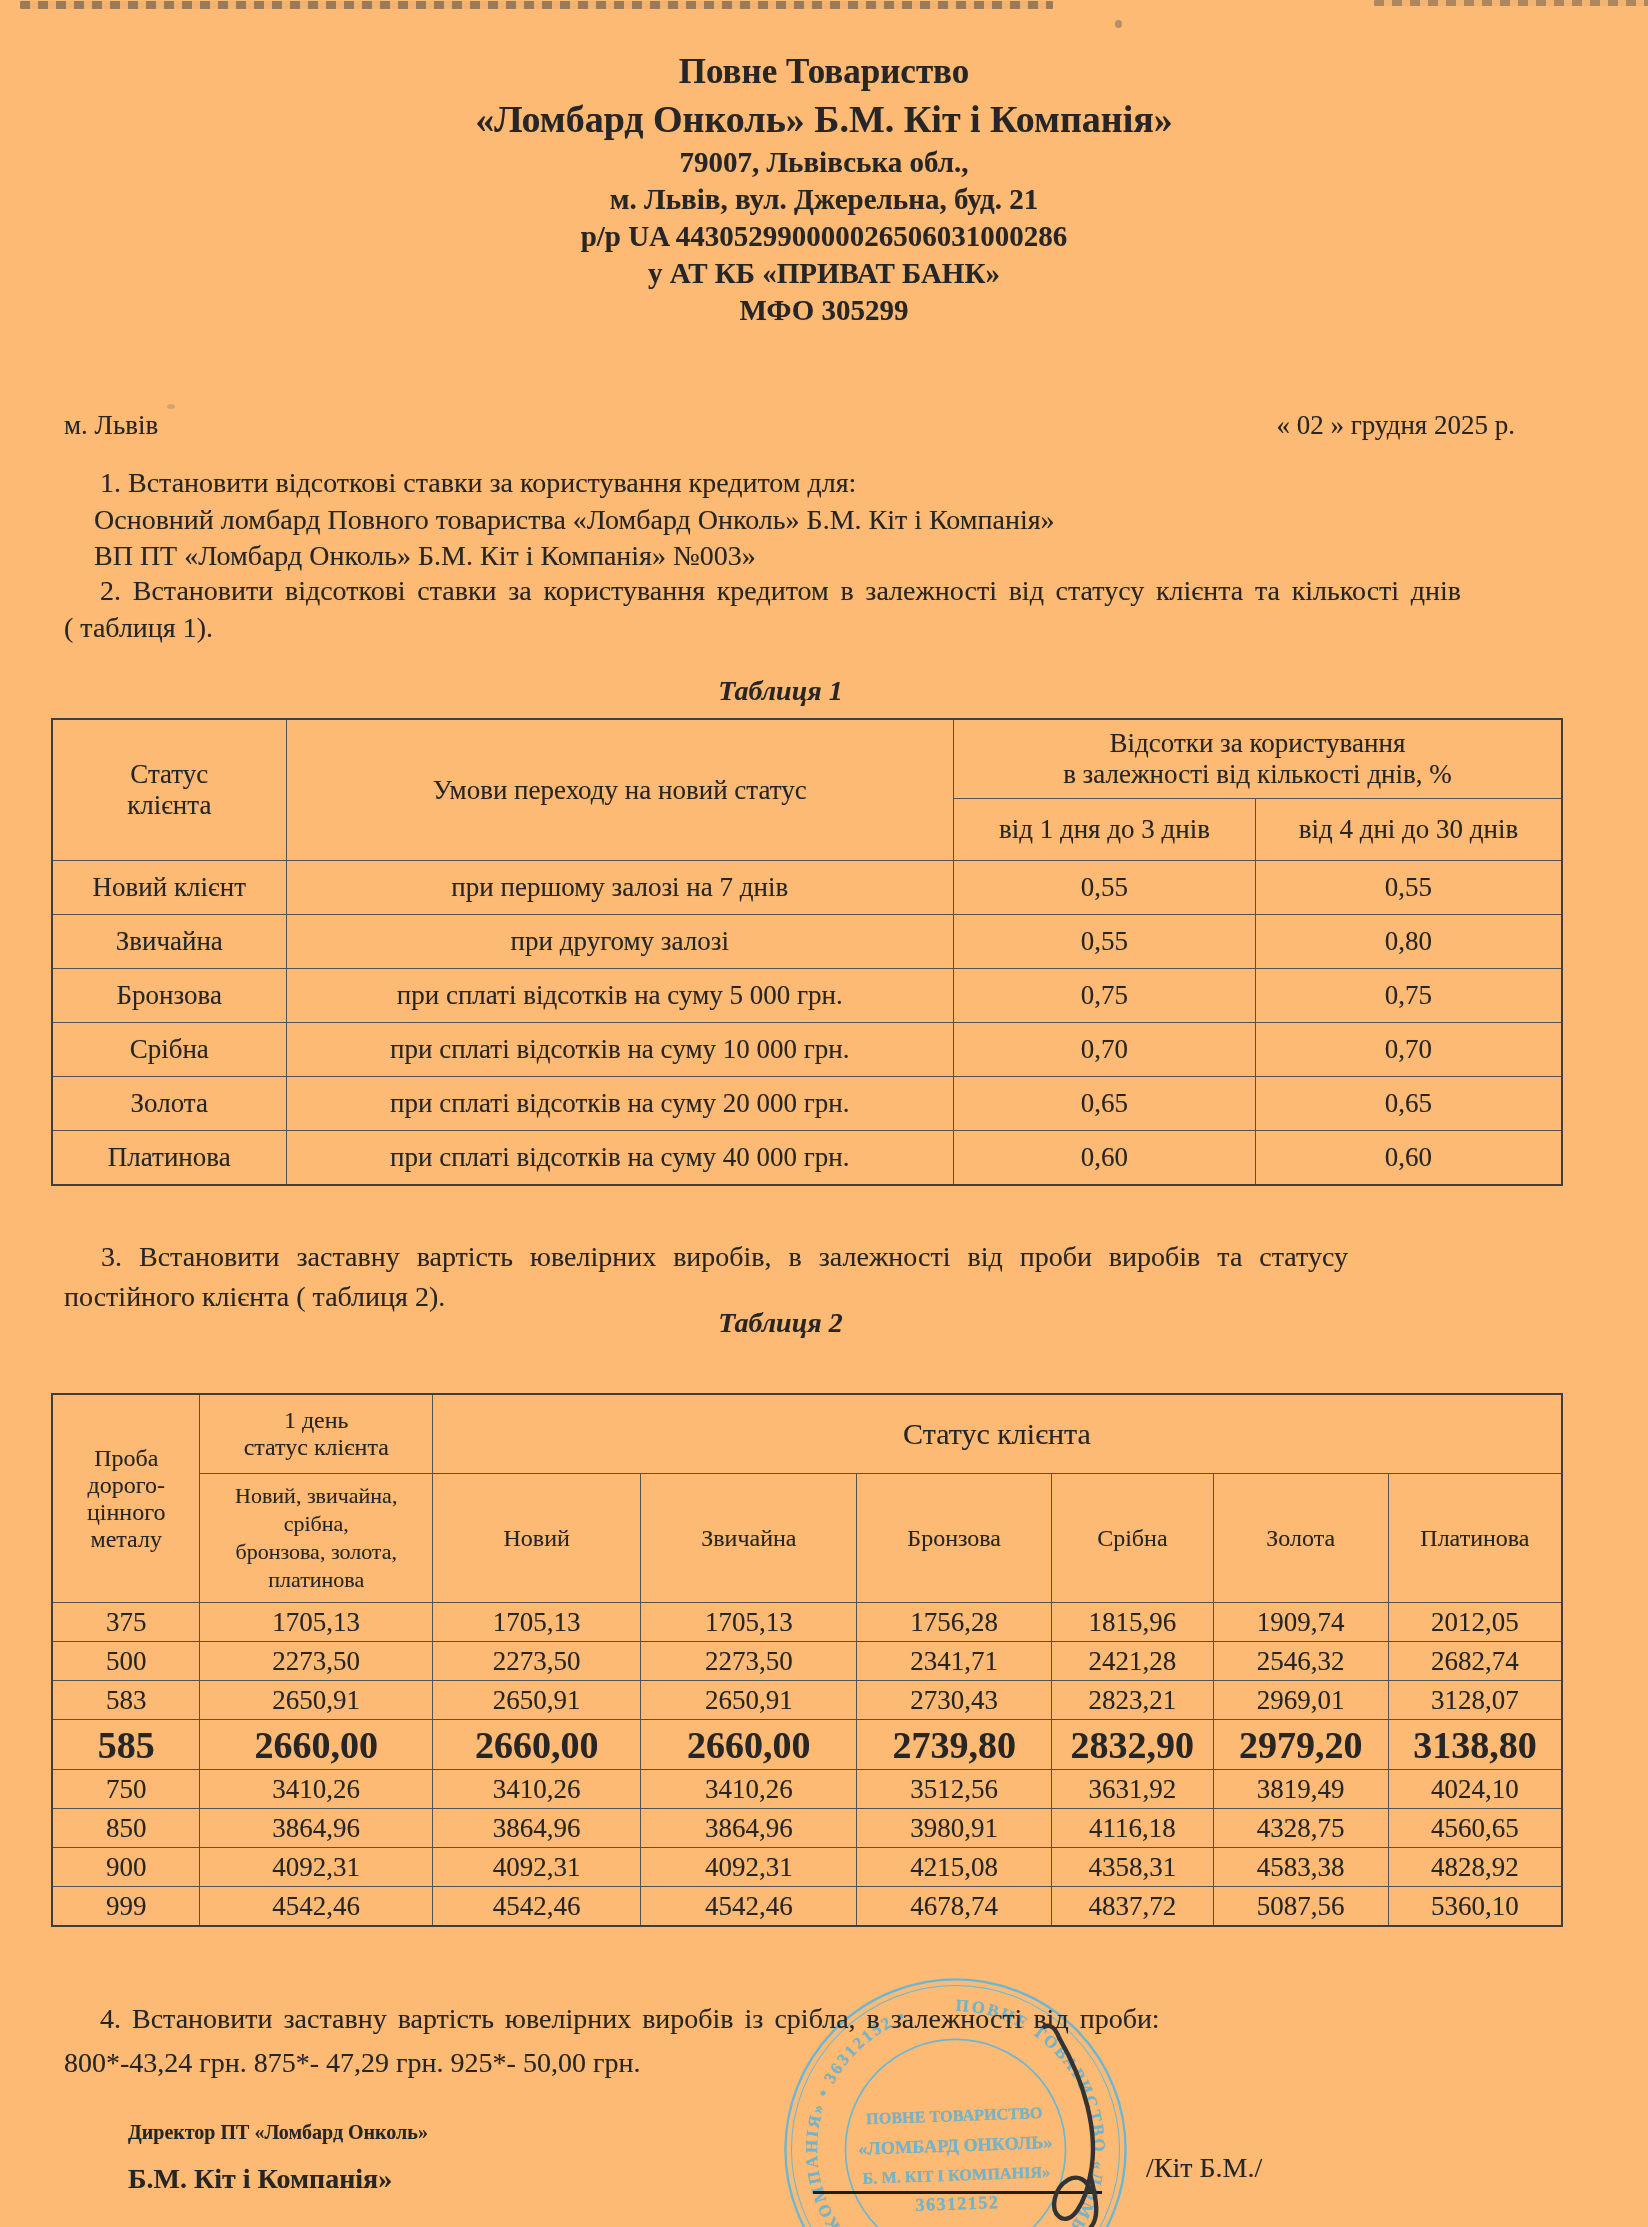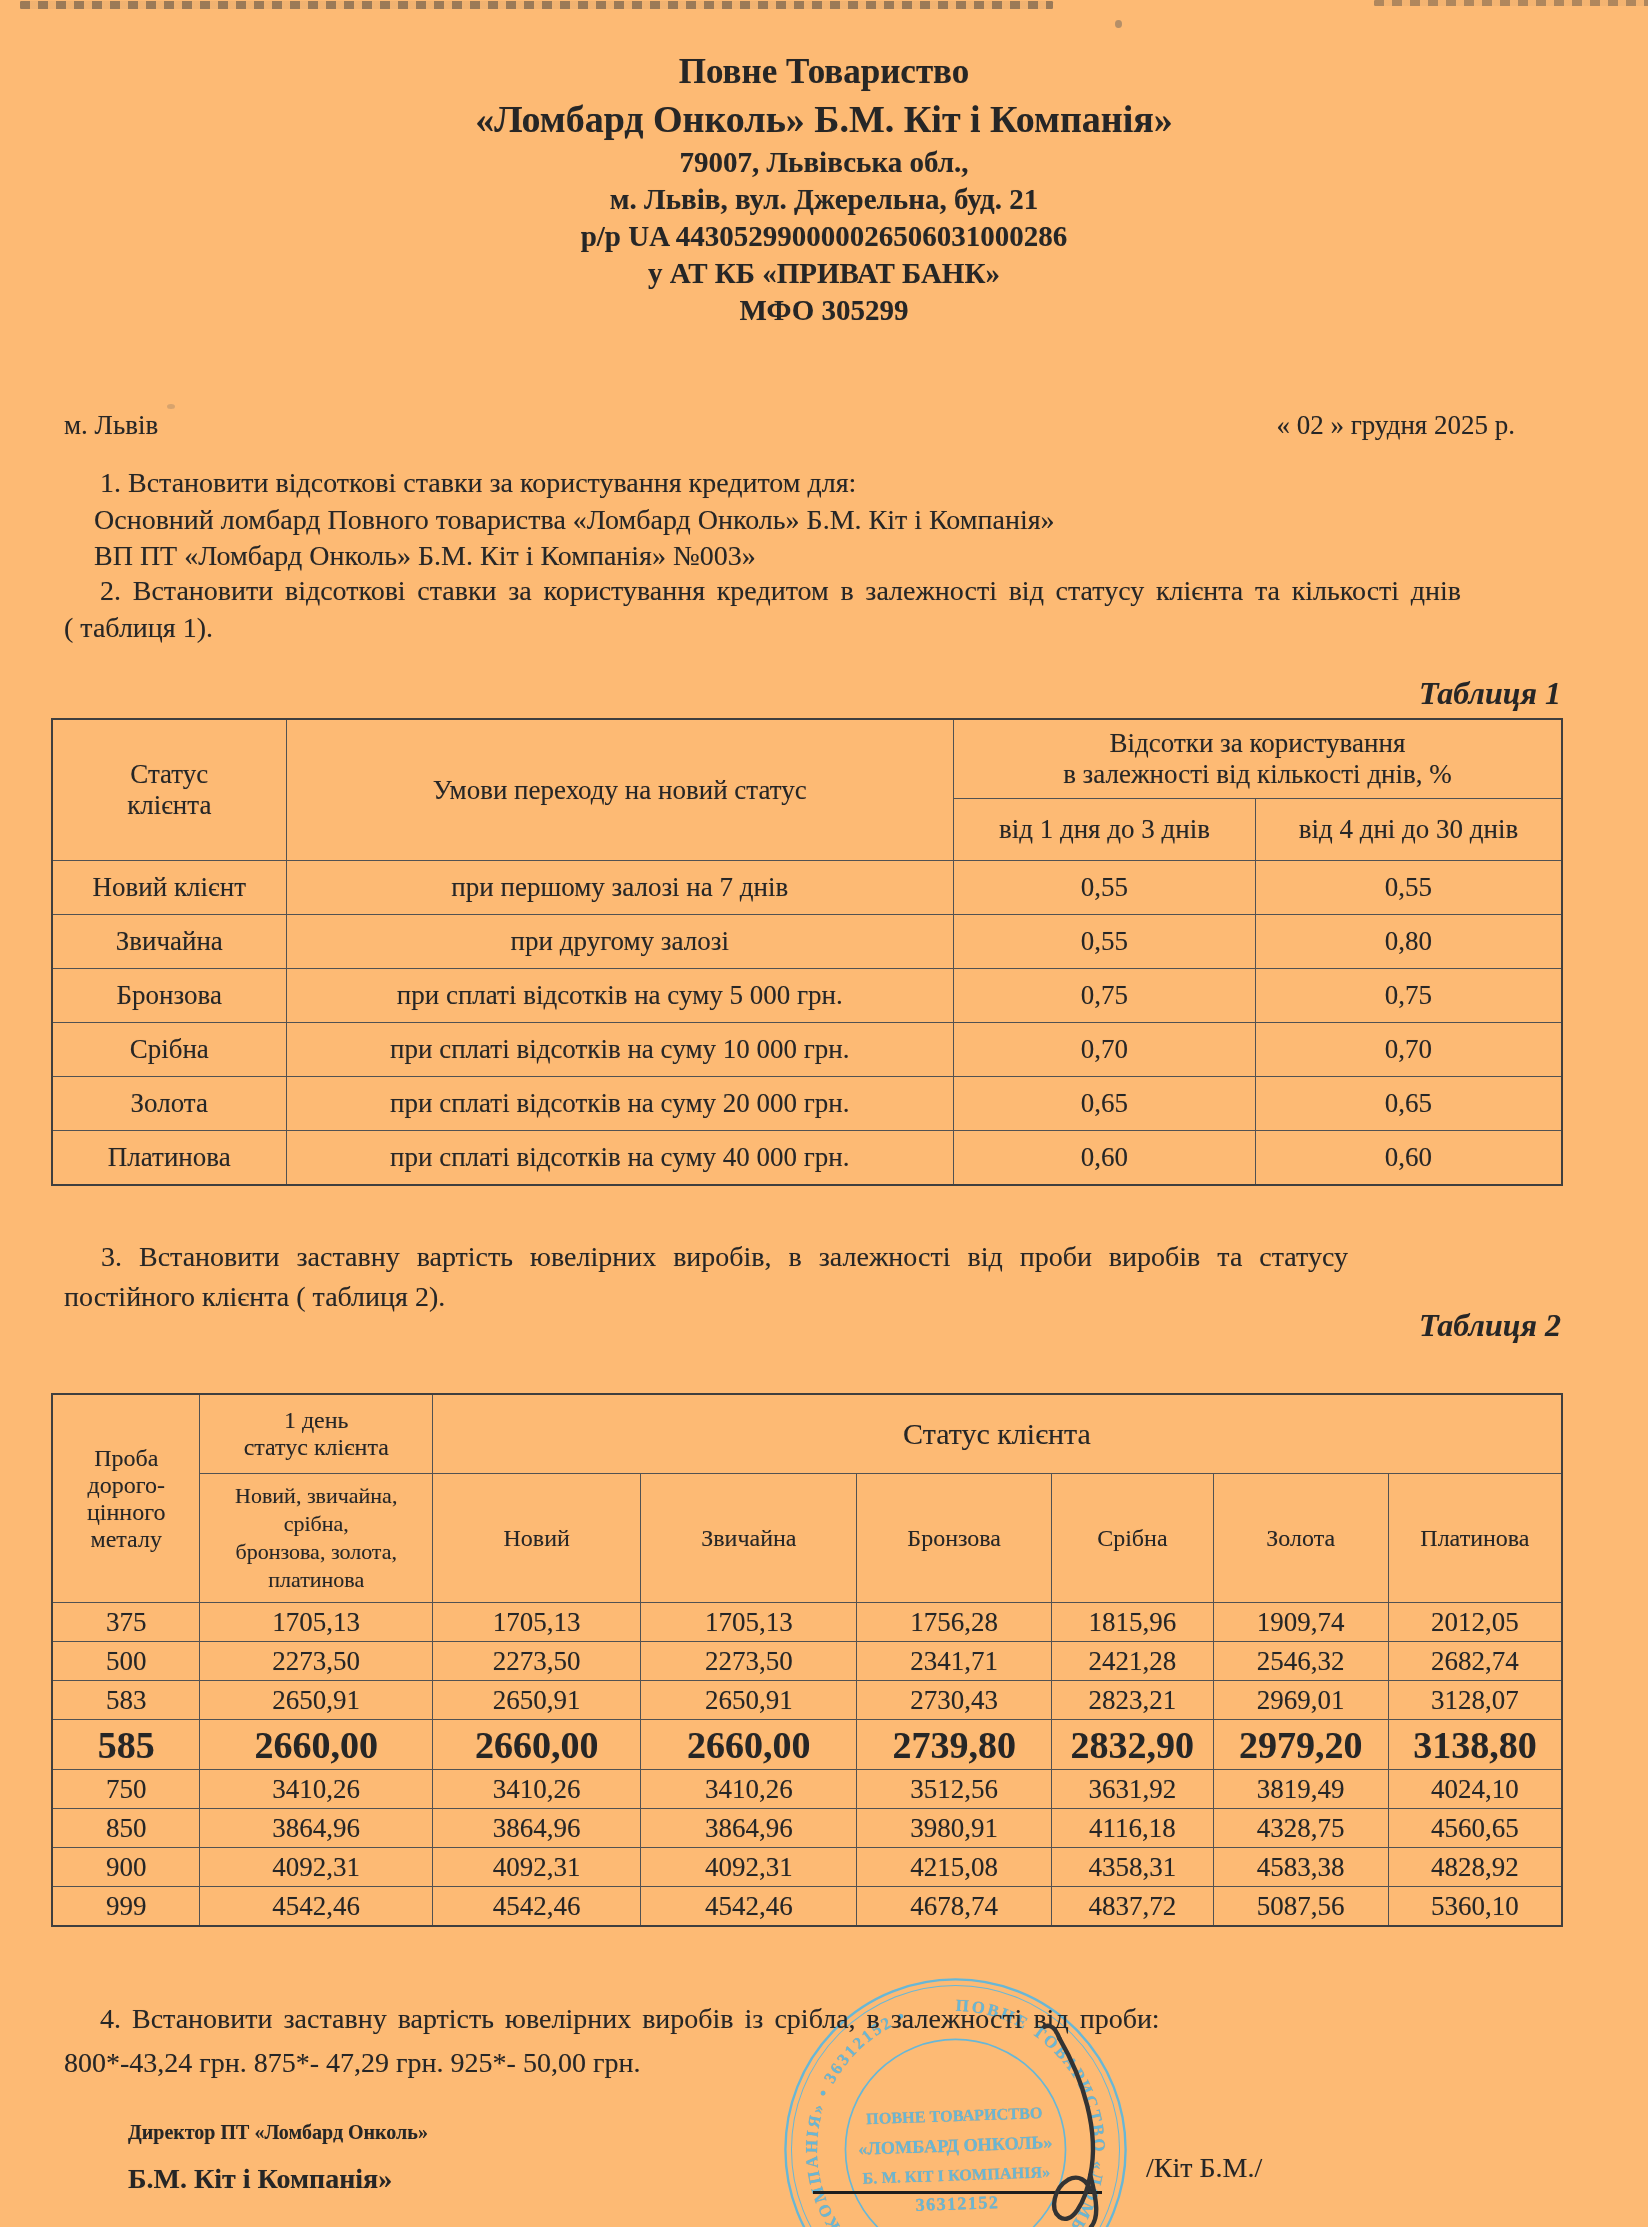--- a/index.html
+++ b/index.html
@@ -15,21 +15,21 @@
   .txt{z-index:2;}
   
   .hdr{left:0;top:49px;width:1648px;text-align:center;font-weight:bold;z-index:2;}
   .hdr .h1{font-size:35px;line-height:45px;}
   .hdr .h2{font-size:38px;line-height:50px;}
   .hdr .hs{font-size:29px;line-height:37px;}
   .placeline{left:64px;top:410px;width:1451px;font-size:27px;z-index:2;}
   .placeline .date{float:right;}
   .body-text{font-size:28px;line-height:31px;z-index:2;}
   .title-center{left:0;top:640px;width:1648px;text-align:center;font-size:29px;font-weight:bold;z-index:2;}
-  .tbl-caption{width:1561px;left:0;text-align:right;font-size:32px;font-weight:bold;font-style:italic;z-index:2;}
+  .tbl-caption{width:1561px;left:0;text-align:center;font-size:28px;font-weight:bold;font-style:italic;z-index:2;}
   
   table{border-collapse:collapse;table-layout:fixed;background:transparent;}
   .doc-table{position:absolute;left:51px;width:1512px;border:2px solid #3f3f3f;z-index:2;}
   .doc-table td{border:1.3px solid #525252;text-align:center;vertical-align:middle;padding:0 6.7px;overflow:hidden;}
   #table1{top:718px;font-size:27px;}
   #table1 tr.hrow1 td{height:78px;}
   #table1 tr.hrow2 td{height:61px;}
   #table1 tr.drow td{height:53px;}
   #table2{top:1393px;font-size:27px;}
   #table2 tr.hrow1 td{height:78px;}

